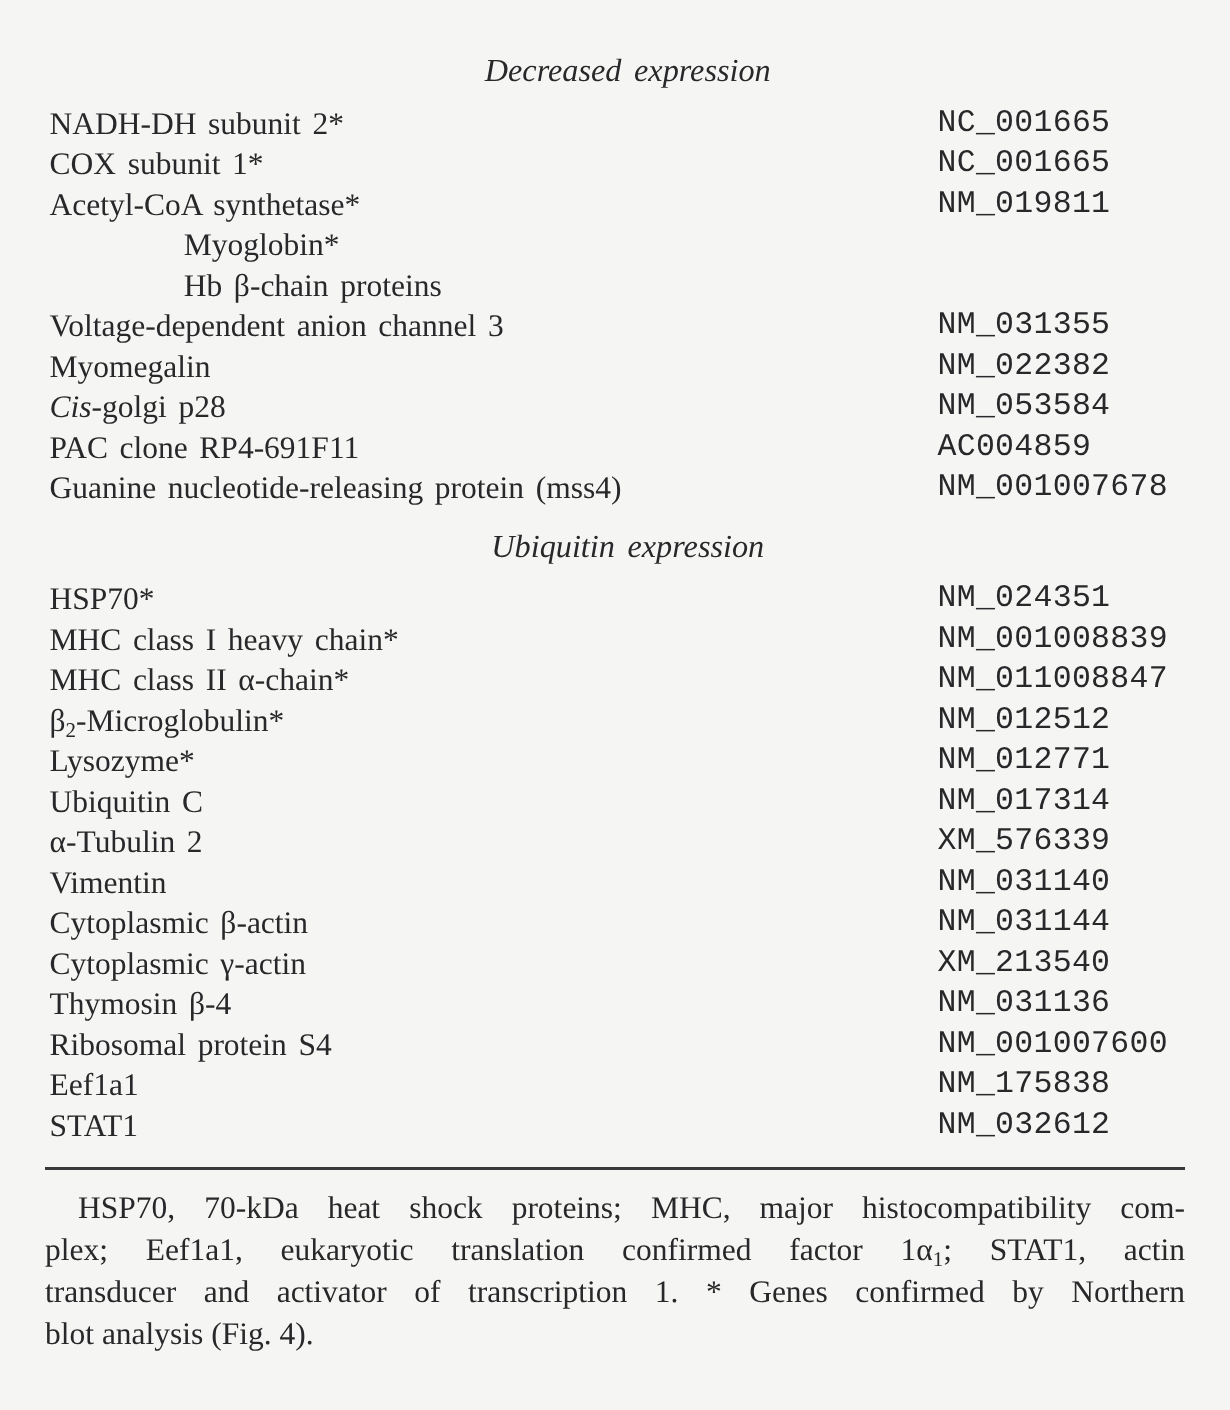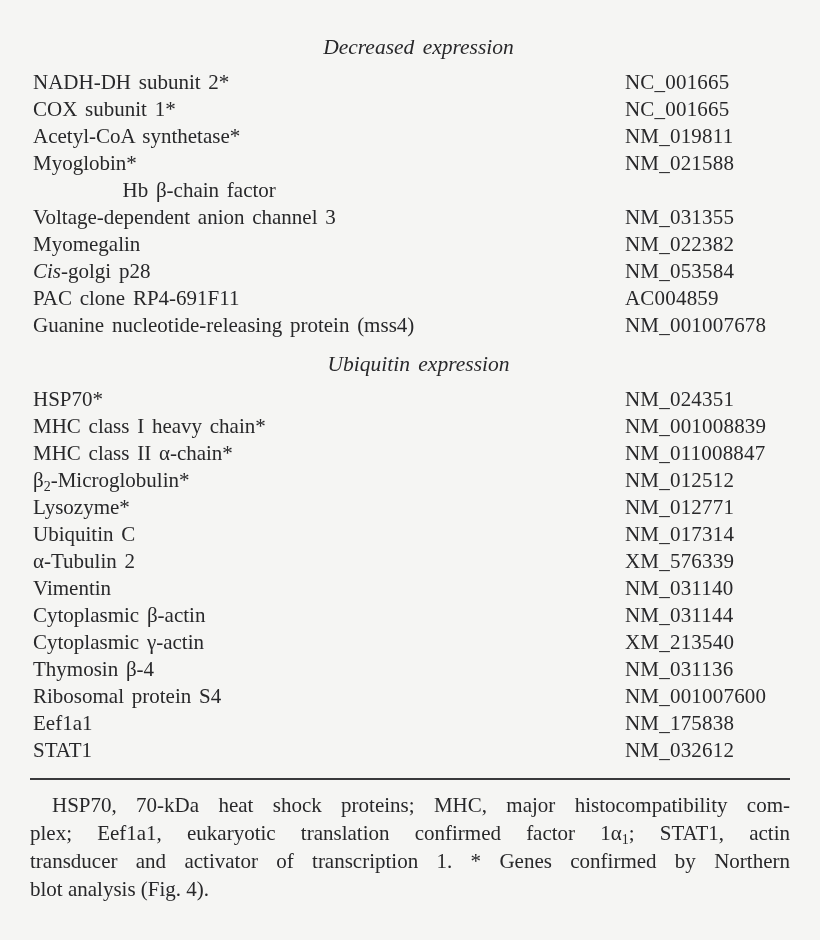--- a/index.html
+++ b/index.html
@@ -39,20 +39,21 @@
     width: 592px;
     flex: 0 0 592px;
     word-spacing: 2.5px;
     white-space: nowrap;
   }
   .gene i { font-style: italic; }
   .acc {
     flex: 1 1 auto;
     letter-spacing: 0.2px;
     white-space: nowrap;
+    font-family: Liberation Mono, monospace;
   }
   sub {
     font-size: 14px;
     line-height: 0;
     vertical-align: -4px;
   }
   .bottom-rule {
     border: none;
     height: 2px;
     background: #39393b;
@@ -90,24 +91,23 @@
   <div class="row">
     <span class="gene">COX subunit 1*</span>
     <span class="acc">NC_001665</span>
   </div>
   <div class="row">
     <span class="gene">Acetyl-CoA synthetase*</span>
     <span class="acc">NM_019811</span>
   </div>
   <div class="row">
     <span class="gene">Myoglobin*</span>
-    <span class="acc">NM_021588</span>
   </div>
   <div class="row">
-    <span class="gene">Hb β-chain factor</span>
+    <span class="gene">Hb β-chain proteins</span>
   </div>
   <div class="row">
     <span class="gene">Voltage-dependent anion channel 3</span>
     <span class="acc">NM_031355</span>
   </div>
   <div class="row">
     <span class="gene">Myomegalin</span>
     <span class="acc">NM_022382</span>
   </div>
   <div class="row">

